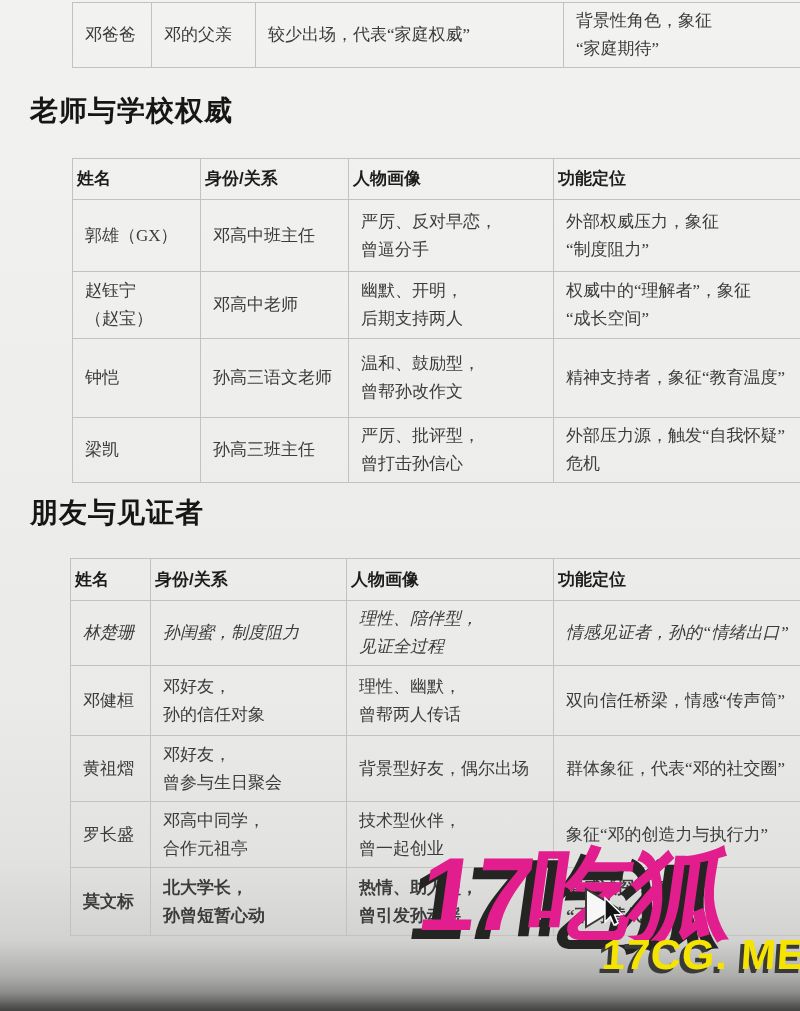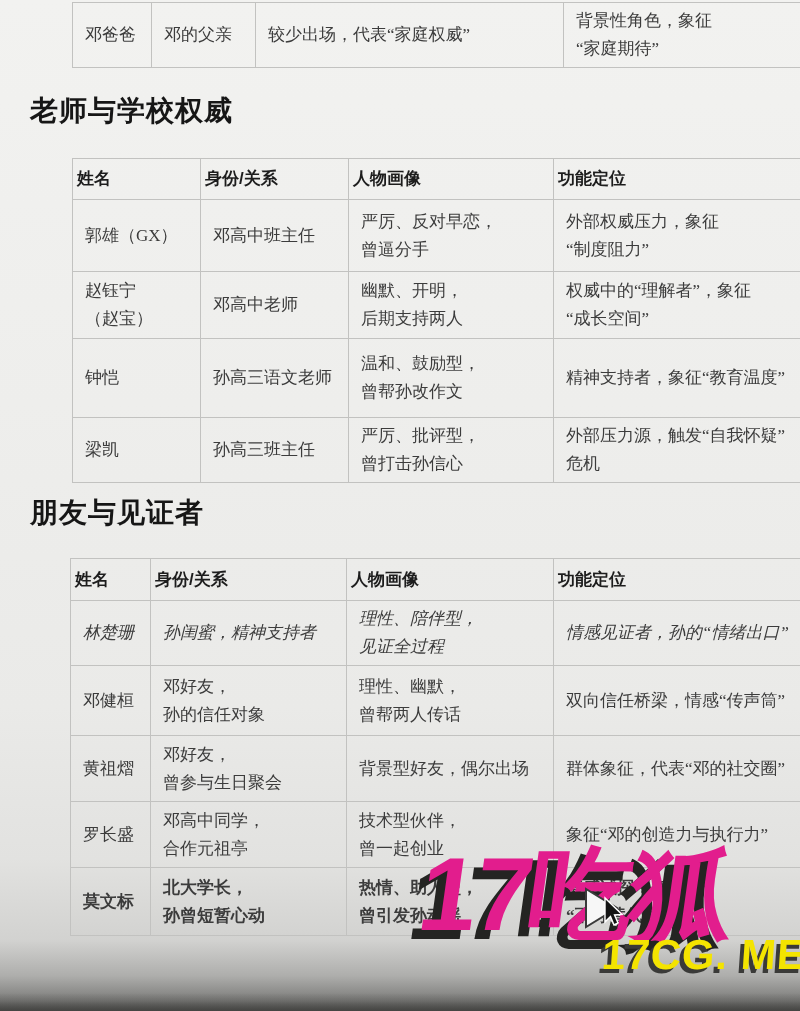--- a/index.html
+++ b/index.html
@@ -144,21 +144,21 @@
         <tr style="height: 42px;">
           <th>姓名</th>
           <th>身份/关系</th>
           <th>人物画像</th>
           <th>功能定位</th>
         </tr>
       </thead>
       <tbody>
         <tr style="height: 51px; font-style: italic;">
           <td>林楚珊</td>
-          <td>孙闺蜜，精神支持者</td>
+          <td>孙闺蜜，制度阻力</td>
           <td>理性、陪伴型，
 见证全过程</td>
           <td>情感见证者，孙的“情绪出口”</td>
         </tr>
         <tr style="height: 70px;">
           <td>邓健桓</td>
           <td>邓好友，
 孙的信任对象</td>
           <td>理性、幽默，
 曾帮两人传话</td>

